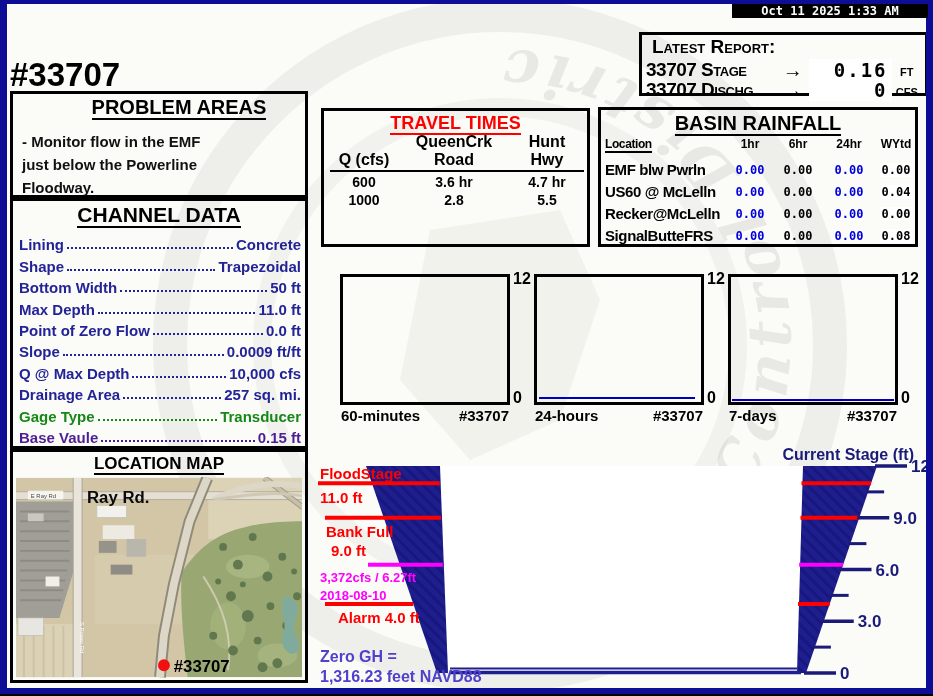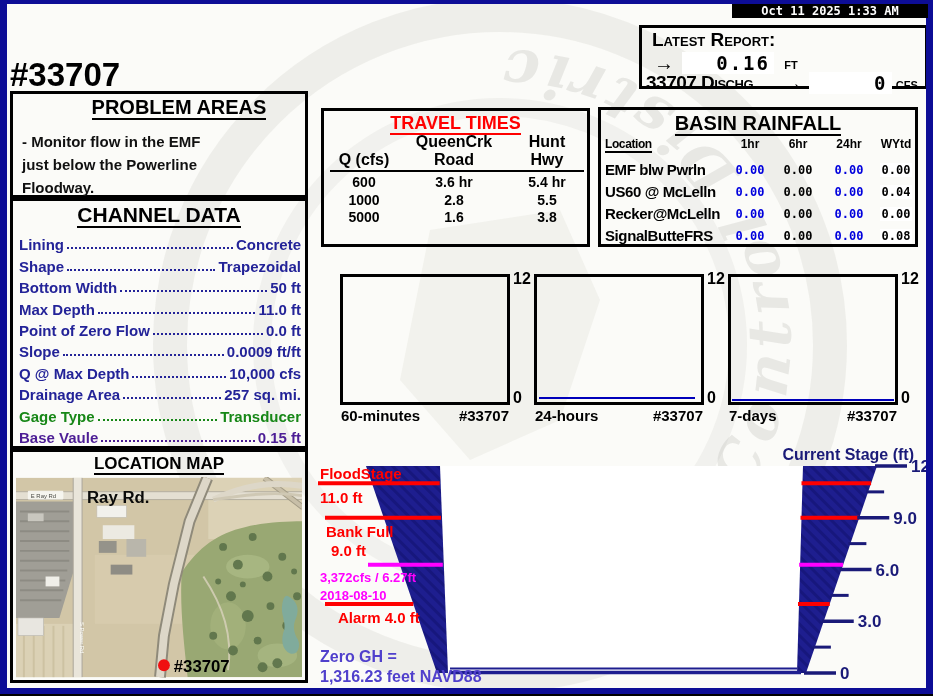--- a/index.html
+++ b/index.html
@@ -22,21 +22,21 @@
             font-variant:small-caps; letter-spacing:-1px; color:#000; z-index:2; }
   #title2 { position:absolute; left:10px; top:56px; font-size:33px; font-weight:bold; color:#000; z-index:2;}
   #datetime-bar { position:absolute; left:732px; top:4px; width:196px; height:14px; background:#000;
      color:#fff; font-family:"DejaVu Sans Mono",monospace; font-size:12px; font-weight:bold;
      text-align:center; line-height:14px; z-index:7; }
   
   .box { position:absolute; border:3px solid #000; z-index:2; background:transparent; }
   .box-title { display:block; text-align:center; font-weight:bold; padding-top:2px; }
   .box-title > span { display:inline-block; border-bottom:2px solid #000; line-height:1.05; }
   
-  #latest-report { left:639px; top:25px; width:289px; height:64px;padding-left:28px; }
+  #latest-report { left:639px; top:32px; width:289px; height:64px;padding-left:28px; }
   #latest-report .hd { position:absolute; left:10px; top:1px; font-size:19px; font-weight:bold; font-variant:small-caps; }
   .lr-row { position:absolute; left:4px; width:276px; height:21px; display:flex; align-items:center; }
   .lr-label { width:146px; font-size:19px; font-weight:bold; font-variant:small-caps; letter-spacing:-0.5px; }
   .lr-arrow { width:36px; font-size:20px; font-weight:bold; text-align:center; line-height:16px;}
   .lr-value { width:92px; background:#fff; font-family:"DejaVu Sans Mono",monospace;
               font-size:19px; font-weight:bold; text-align:right; padding-right:4px; letter-spacing:2px;}
   .lr-unit { width:34px; font-size:11px; font-weight:bold; text-align:center; padding-top:4px;}
   
   #problem-areas { left:10px; top:91px; width:298px; height:107px; }
   #problem-areas .box-title { font-size:20px; font-variant:small-caps;padding-left:40px; }
@@ -107,20 +107,21 @@
   <div class="frame" id="frame-right"></div>
   <div class="frame" id="frame-bottom"></div>
 
   <div id="title2">#33707</div>
   <div id="datetime-bar">Oct 11 2025  1:33 AM</div>
 
   <div class="box" id="latest-report">
     <div class="hd">Latest Report:</div>
     <div id="report-rows">
   <div class="lr-row" style="top:24px">
+    <span class="lr-label">33707 Stage</span>
     <span class="lr-arrow">→</span>
     <span class="lr-value">0.16</span>
     <span class="lr-unit">FT</span>
   </div>
   <div class="lr-row" style="top:44px">
     <span class="lr-label">33707 Dischg</span>
     <span class="lr-arrow">→</span>
     <span class="lr-value">0</span>
     <span class="lr-unit">CFS</span>
   </div>
@@ -286,31 +287,26 @@
   </div>
   <div class="tt-line tt-head">
     <span class="tt-c1">Q (cfs)</span>
           <span class="tt-c2">Road</span>
           <span class="tt-c3">Hwy</span>
   </div>
   <div class="tt-rule"></div>
   <div class="tt-line tt-data">
      <span class="tt-c1">600</span>
      <span class="tt-c2">3.6 hr</span>
-     <span class="tt-c3">5.4 hr</span>
+     <span class="tt-c3">4.7 hr</span>
    </div>
         <div class="tt-line tt-data">
      <span class="tt-c1">1000</span>
      <span class="tt-c2">2.8</span>
      <span class="tt-c3">5.5</span>
-   </div>
-        <div class="tt-line tt-data">
-     <span class="tt-c1">5000</span>
-     <span class="tt-c2">1.6</span>
-     <span class="tt-c3">3.8</span>
    </div>
       </div>
   </div>
 
   <div class="box" id="rain-box">
     <span class="box-title"><span>BASIN RAINFALL</span></span>
     <div id="rain-rows">
   <div class="rf-line" style="top:27px">
     <span class="rf-loc rf-head"><span>Location</span></span>
     <span class="rf-head rf-1hr" style="text-align:center">1hr</span>

